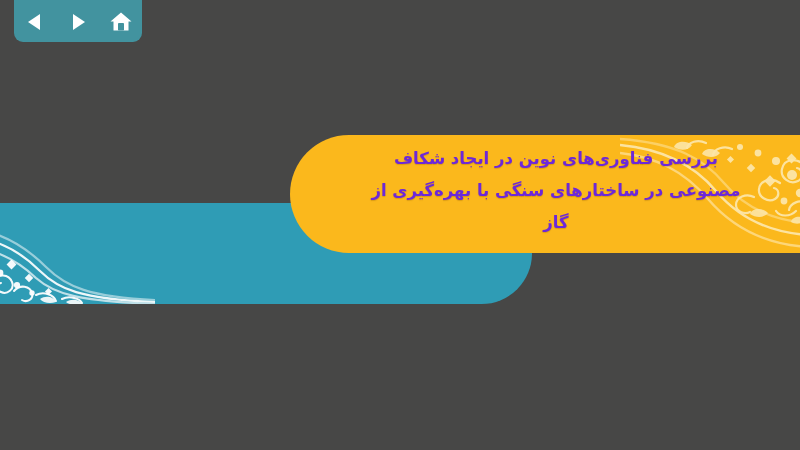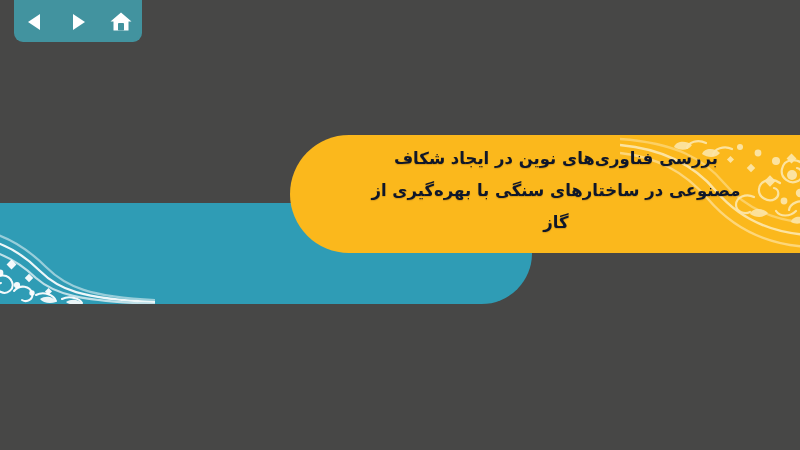--- a/index.html
+++ b/index.html
@@ -93,21 +93,21 @@
     height: 118px;
     pointer-events: none;
   }
   #title-text {
     position: absolute;
     left: 40px;
     right: 28px;
     top: 8px;
     text-align: center;
     direction: rtl;
-    color: #0f172a;
+    color: #6d28d9;
     font-size: 16.5px;
     line-height: 32px;
     font-weight: bold;
     font-family: "DejaVu Sans", sans-serif;
     white-space: pre-line;
     z-index: 2;
     text-shadow: 0 1px 1px rgba(120,70,0,.25);
   }
 </style>
 </head>

